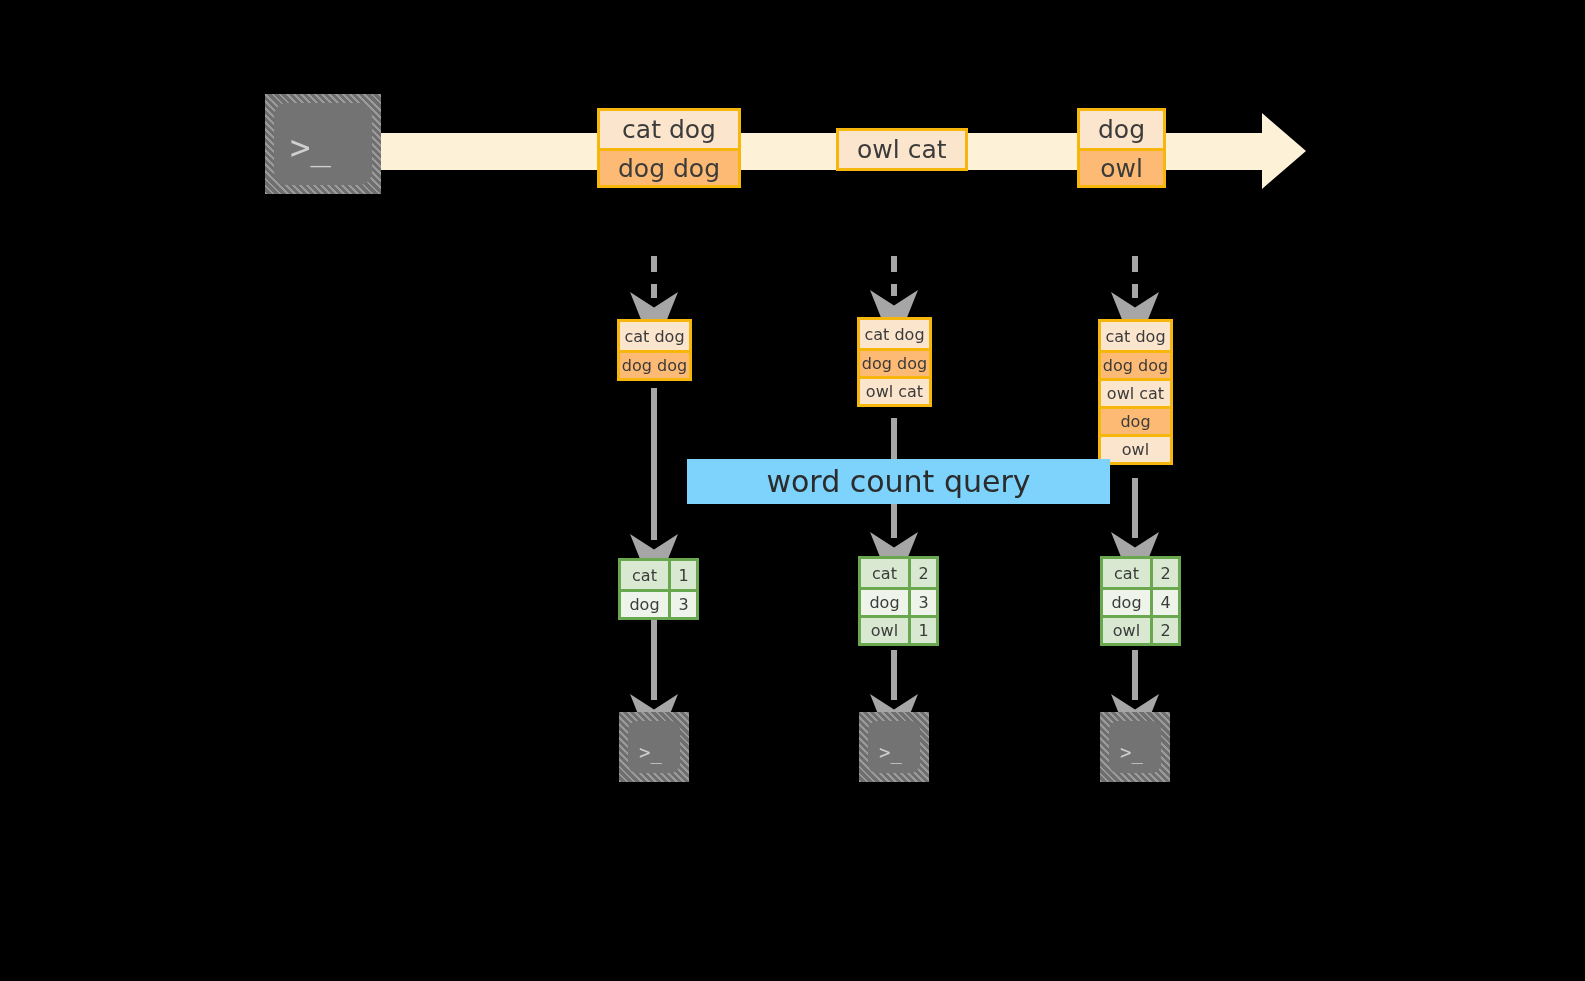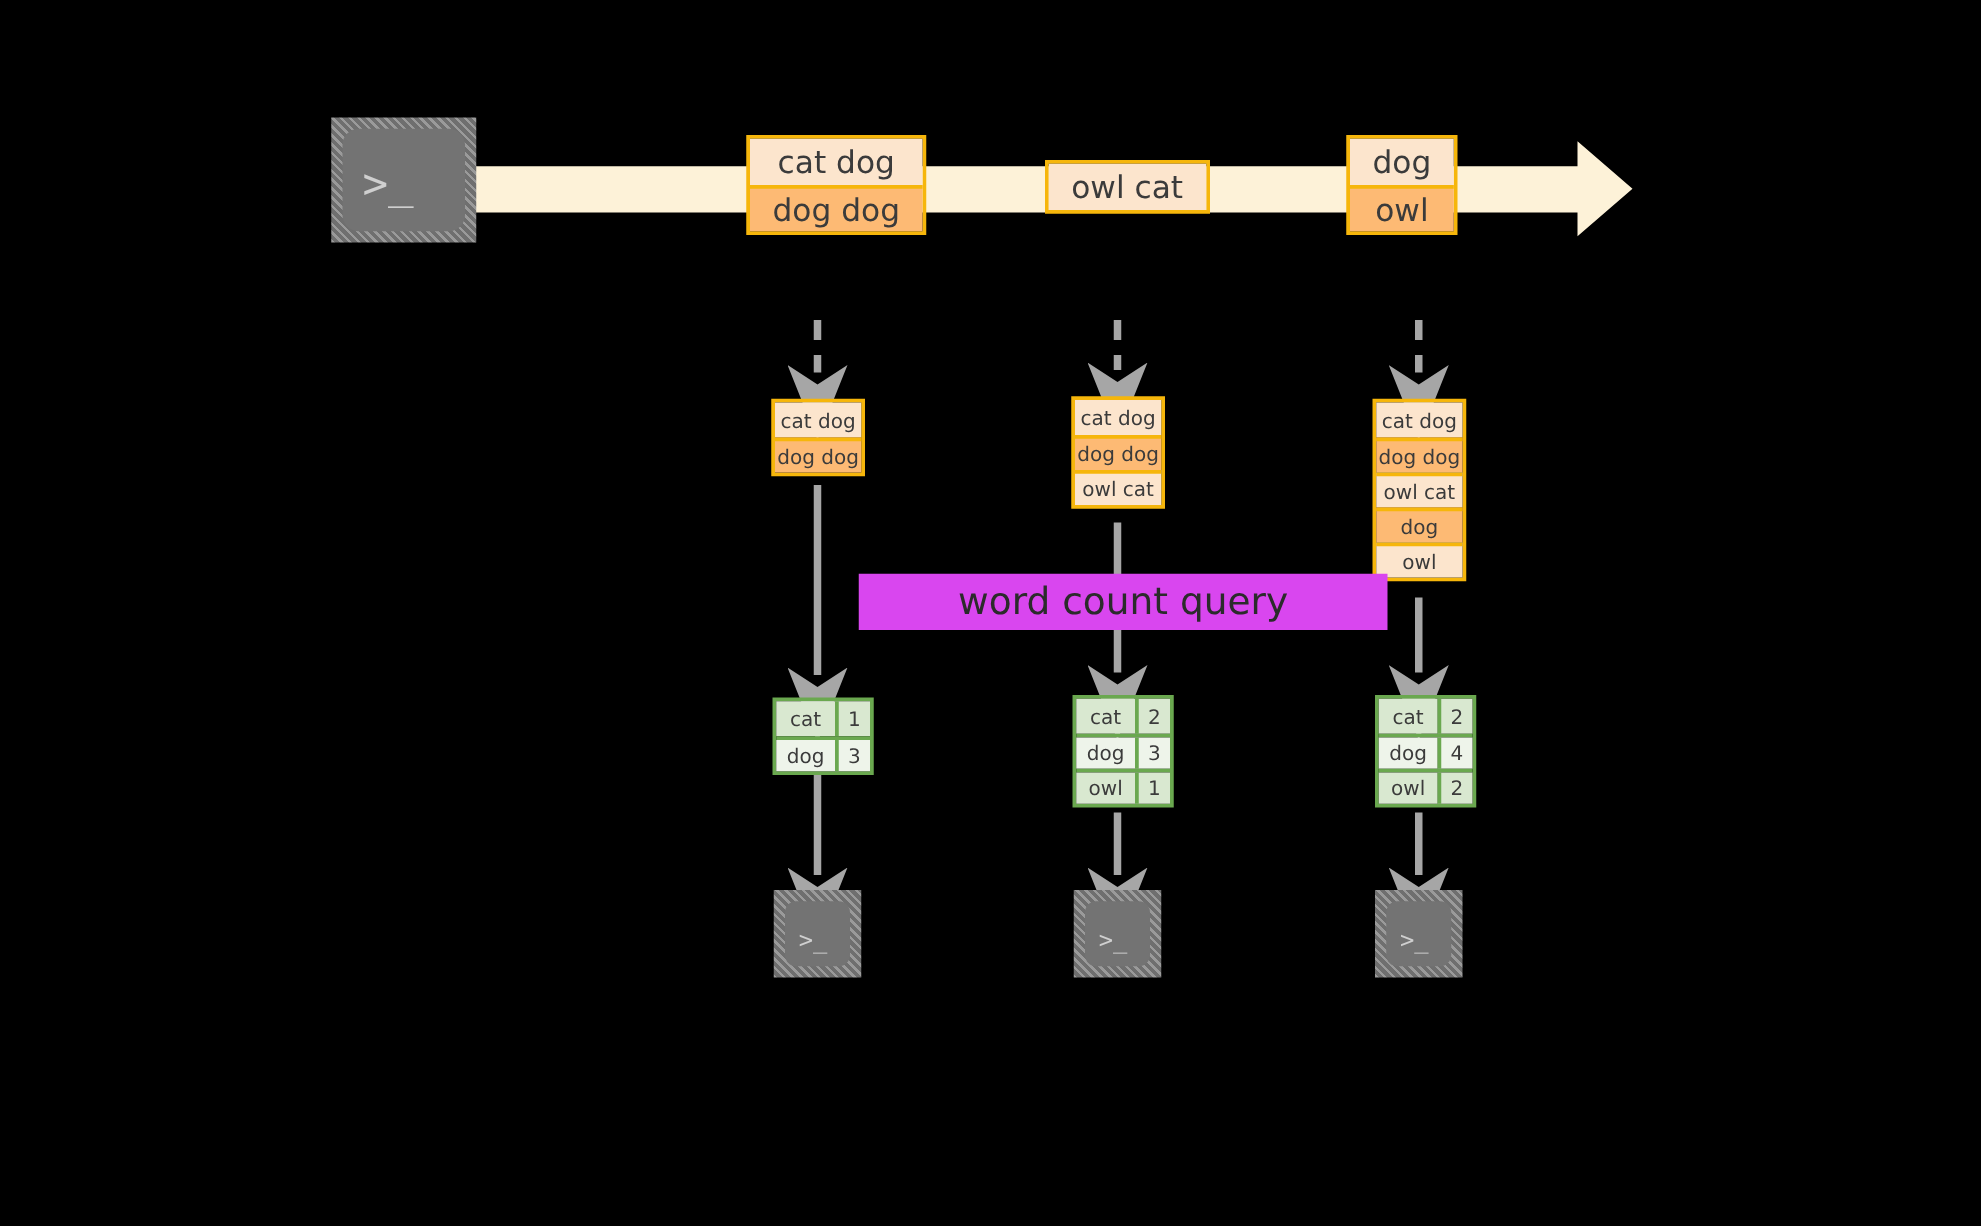--- a/index.html
+++ b/index.html
@@ -117,21 +117,21 @@
   .count-row.shade .count-cell { background: #d9e8d0; }
   .count-row.plain .count-cell { background: #eef4ea; }
 
   
   #query-label {
     position: absolute;
     left: 687px;
     top: 459px;
     width: 423px;
     height: 45px;
-    background: #d946ef;
+    background: #7dd3fc;
     display: flex;
     align-items: center;
     justify-content: center;
     color: #2b2b2b;
     font-size: 30px;
     white-space: nowrap;
   }
 </style>
 </head>
 <body>

